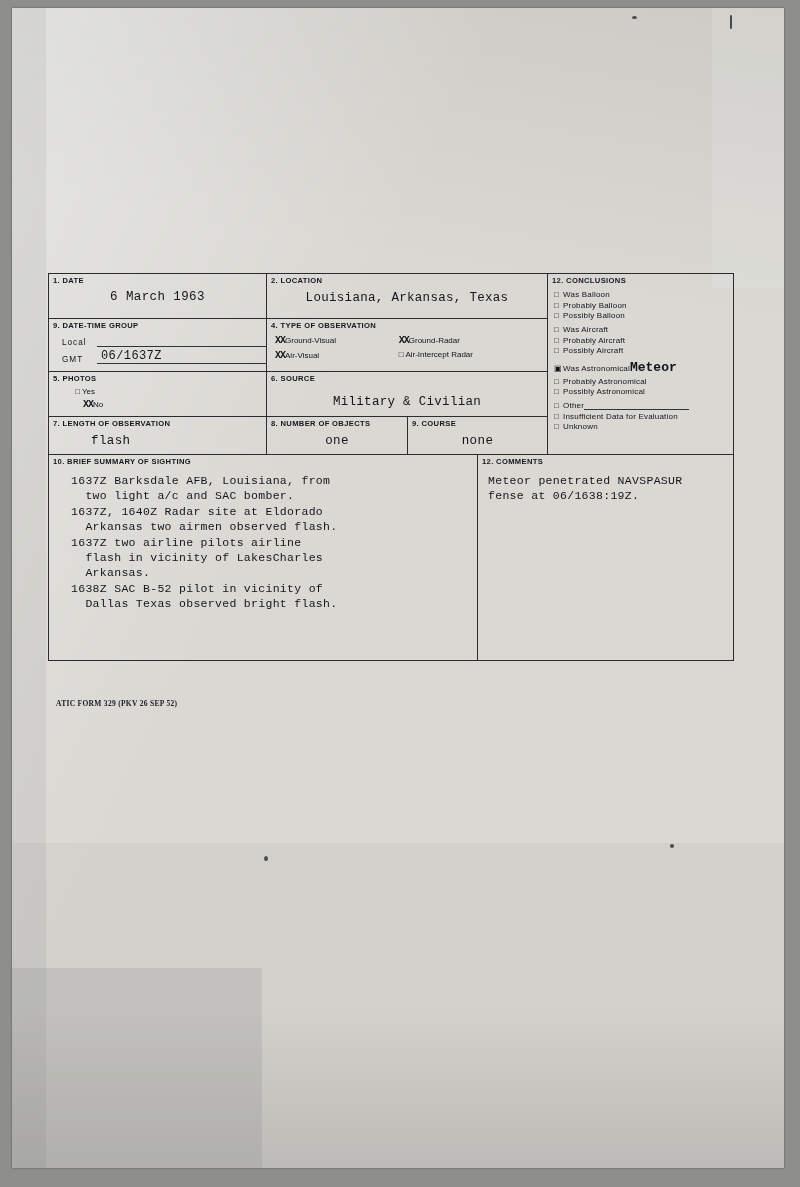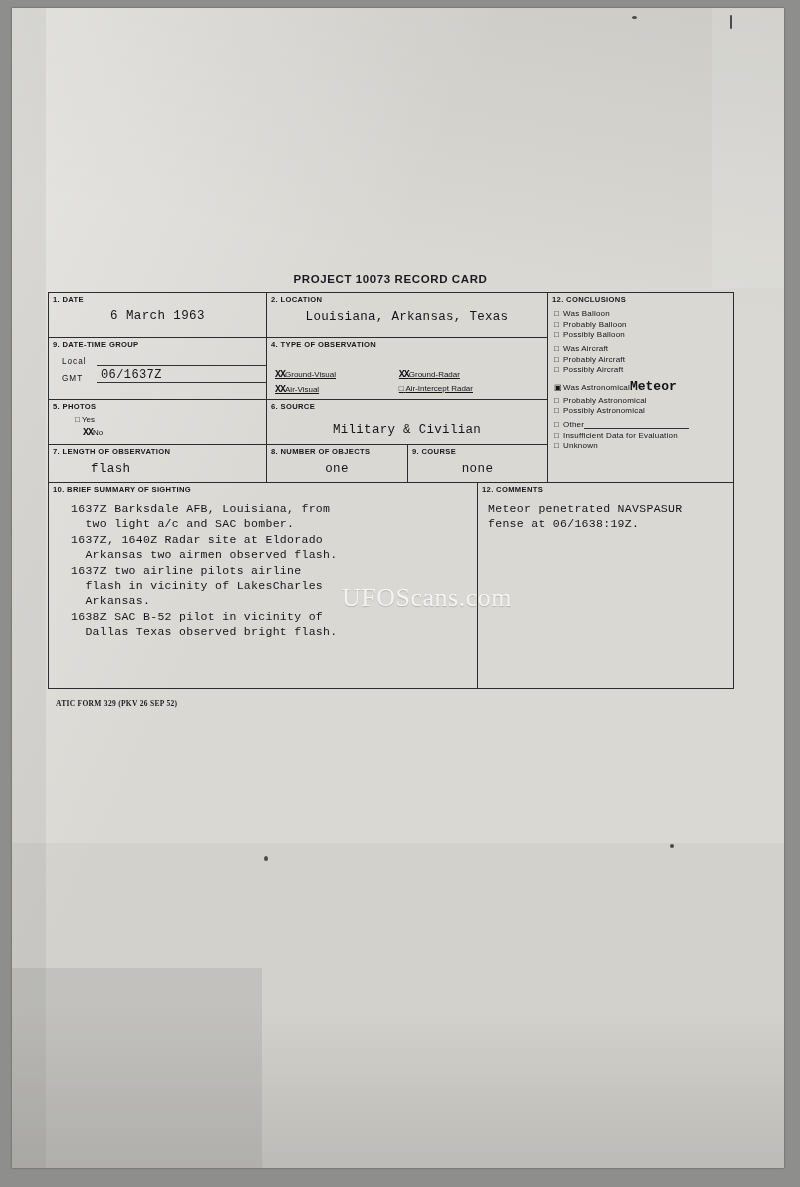--- a/index.html
+++ b/index.html
@@ -120,24 +120,23 @@
   .dtg-line .hand {
     position: absolute;
     left: 4px;
     bottom: 0px;
     font-size: 12px;
   }
 
   
   .obs-grid {
     display: flex;
-    margin-top: 20px;
+    margin-top: 5px;
     padding-left: 8px;
     font-size: 8px;
-    text-decoration: underline;
   }
   .obs-col { width: 33%; }
   .obs-line { margin-bottom: 4px; white-space: nowrap; position: relative; font-size: 8px; }
   .box { font-size: 8px; }
   .xmark {
     font-family: "Liberation Mono", monospace;
     font-weight: bold;
     font-size: 10px;
     letter-spacing: -1px;
   }
@@ -217,21 +216,20 @@
     <div class="band" id="band-topright"></div>
     <div class="band" id="band-bottom"></div>
     <div id="corner-gray"></div>
 
     <div class="speck" style="left:252px;top:848px;width:4px;height:5px;"></div>
     <div class="speck" style="left:658px;top:836px;width:4px;height:4px;"></div>
     <div class="speck" style="left:718px;top:7px;width:2px;height:14px;border-radius:1px;"></div>
     <div class="speck" style="left:620px;top:8px;width:5px;height:3px;"></div>
 
     <div id="card">
-      <div id="card-title">PROJECT 10073 RECORD CARD</div>
 
       <table class="form">
         <colgroup>
           <col style="width:218px">
           <col style="width:141px">
           <col style="width:70px">
           <col style="width:70px">
           <col style="width:186px">
         </colgroup>
 
@@ -371,15 +369,14 @@
               <div class="summary-line">fense at 06/1638:19Z.</div>
             </div>
           </td>
         </tr>
       </tbody>
         </table>
 
       <div id="form-code">ATIC FORM 329 (PKV 26 SEP 52)</div>
     </div>
 
-    <div id="watermark">UFOScans.com</div>
   </div>
 </div>
 
 </body></html>

